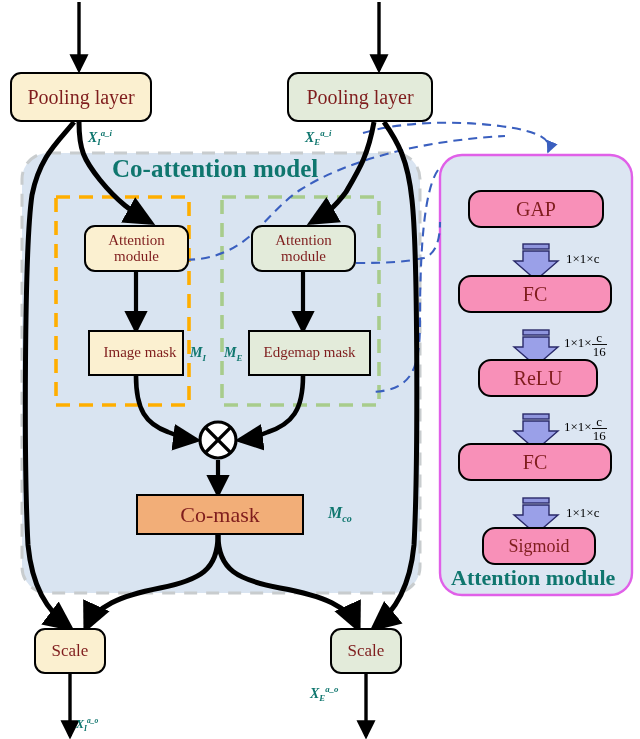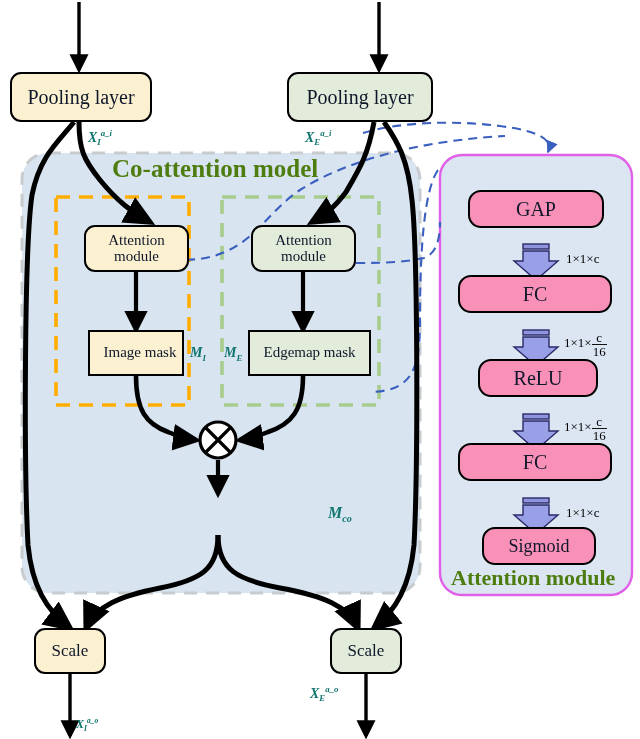--- a/index.html
+++ b/index.html
@@ -1,29 +1,29 @@
 <!DOCTYPE html>
 <html><head>
 <meta charset="utf-8">
 <style>
   html,body{margin:0;padding:0;background:#fff;}
   body{width:640px;height:739px;position:relative;overflow:hidden;
        font-family:"Liberation Serif", serif;}
   #stage{position:absolute;left:0;top:0;width:640px;height:739px;}
   svg.layer{position:absolute;left:0;top:0;width:640px;height:739px;overflow:visible;}
   .node{position:absolute;box-sizing:border-box;display:flex;align-items:center;
-        justify-content:center;text-align:center;line-height:1.05;color:#0f172a;z-index:6;}
+        justify-content:center;text-align:center;line-height:1.05;color:#7f1d1d;z-index:6;}
   .rnd{border:2.4px solid #000;border-radius:11px;}
   .sq{border:2.4px solid #000;border-radius:0;}
   .pillbox{border:2.6px solid #000;border-radius:13px;}
   .lbl{position:absolute;z-index:8;color:#0f766e;font-weight:bold;font-style:italic;
        white-space:nowrap;}
   .dimlbl{position:absolute;z-index:8;color:#000000;white-space:nowrap;
           font-family:"Liberation Serif",serif;}
-  .title{position:absolute;z-index:8;font-weight:bold;white-space:nowrap;color:#4d7c0f;font-family:Liberation Serif, serif;}
+  .title{position:absolute;z-index:8;font-weight:bold;white-space:nowrap;color:#0f766e;font-family:Liberation Serif, serif;}
   sup,sub{font-size:63%;}
   .frac{display:inline-block;vertical-align:middle;text-align:center;line-height:1;}
   .frac .num{display:block;border-bottom:1.1px solid #111;padding:0 1px;}
   .frac .den{display:block;padding:0 1px;}
 </style>
 </head>
 <body>
 
 <div id="stage">
 
@@ -151,20 +151,23 @@
   <div class="node sq" style="left:248px;top:330px;width:123px;height:46px;background:#E3EBDA;font-size:15px;">
     <span>
       <span>Edgemap mask</span>
     </span>
   </div>
 
   <div class="node rnd" style="left:330px;top:628px;width:72px;height:46px;background:#E3EBDA;font-size:17px;">
     <span>Scale</span>
   </div>
 
+  <div class="node sq" style="left:136px;top:494px;width:168px;height:41px;background:#F2AE78;font-size:22px;">
+    <span>Co-mask</span>
+  </div>
 
   <div class="title" style="left:112px;top:155px;font-size:25px;">
     <span>Co-attention model</span>
   </div>
 
   <div class="title" style="left:451px;top:565px;font-size:22px;">
     <span>Attention module</span>
   </div>
 
   <div class="lbl" style="left:88px;top:128px;font-size:14px;">

